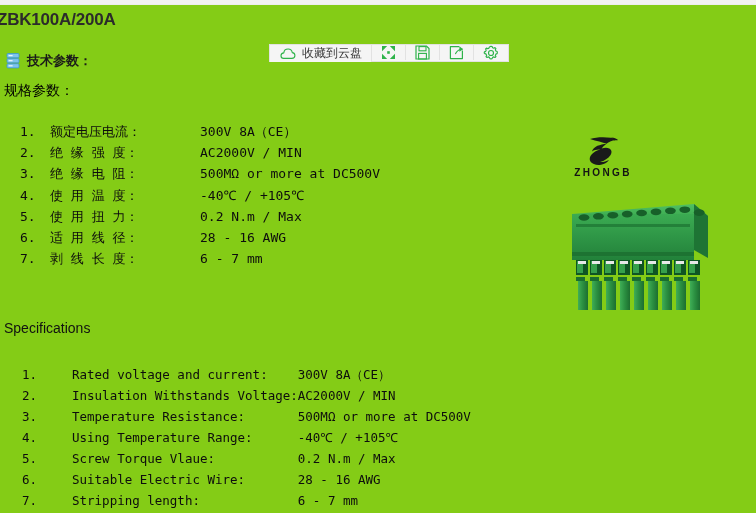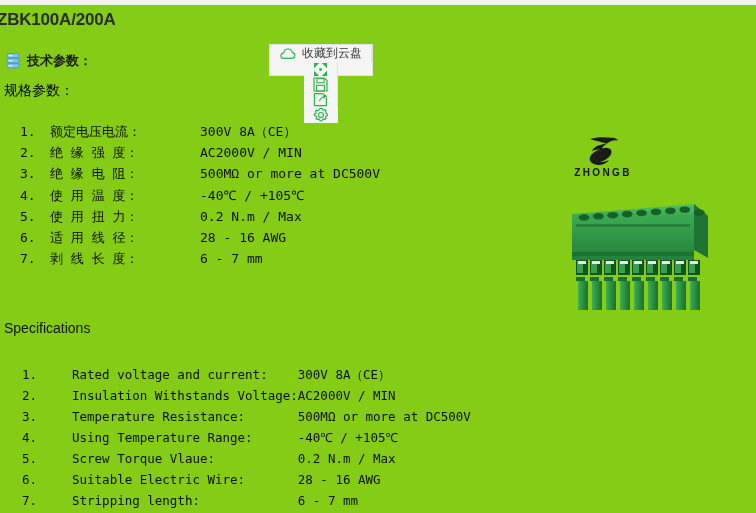--- a/index.html
+++ b/index.html
@@ -45,25 +45,24 @@
   .tech-label {
     font-size: 13px; font-weight: bold;
     color: #1a1a1a;
     font-family: "DejaVu Sans", sans-serif;
     white-space: nowrap;
   }
 
   
   .toolbar {
     position: absolute; left: 269px; top: 44px;
-    height: 32px;
-    display: flex; align-items: center;
+    height: 18px;
+    display: flex; align-items: flex-start;
     background: #f5f5f5;
     border: 1px solid #e2e2e2;
-    flex-direction: column;
   }
   .tb-btn {
     display: flex; align-items: center; justify-content: center;
     border-right: 1px solid #e2e2e2;
     background: #f5f5f5;
     padding: 0 9px;
     cursor: pointer;
     gap: 6px;
   }
   .tb-btn:last-child { border-right: none; }

